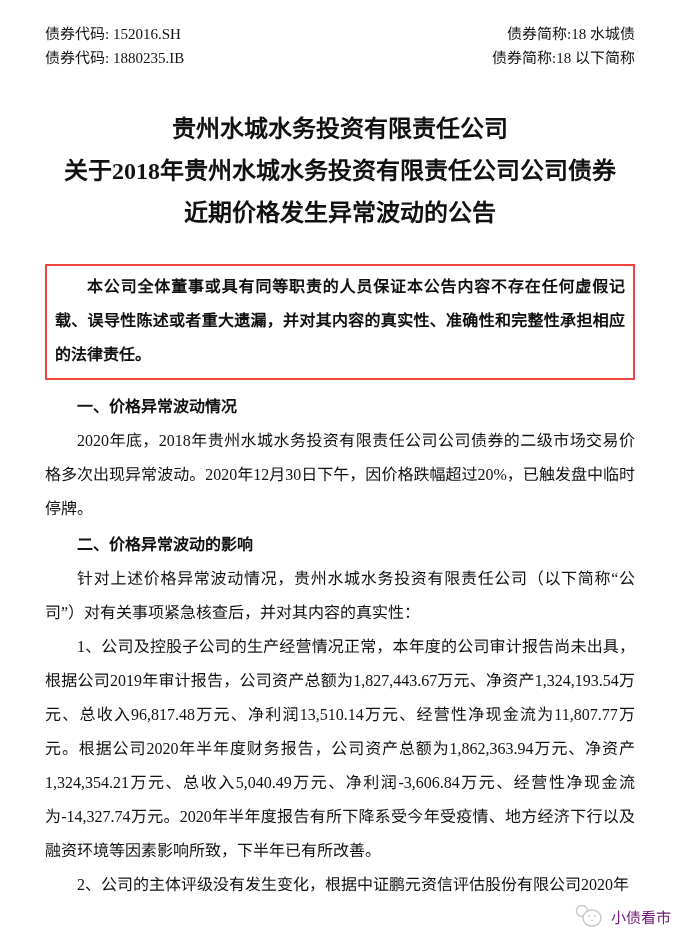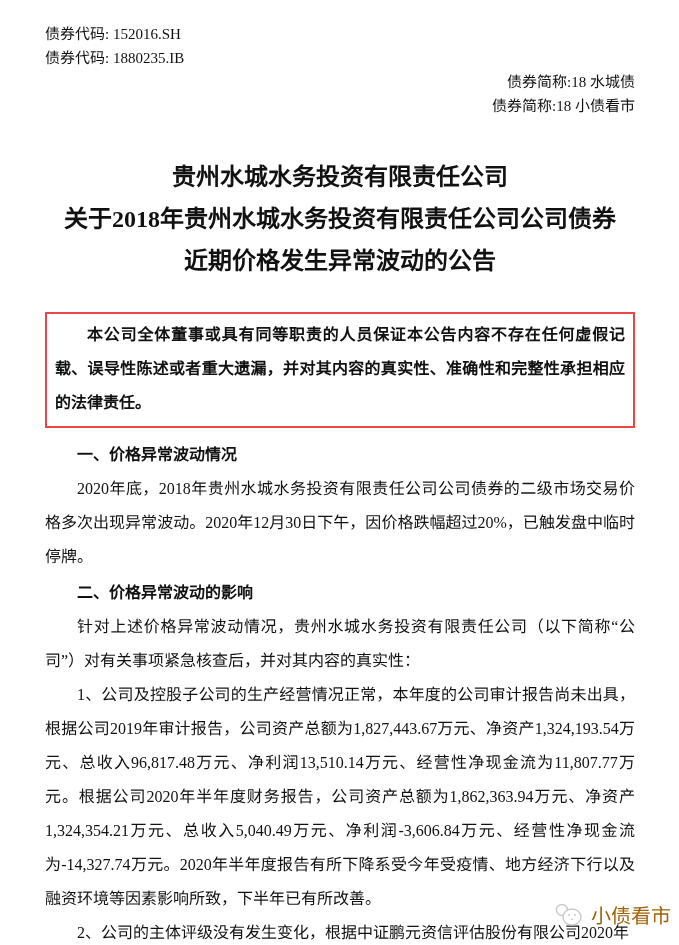--- a/index.html
+++ b/index.html
@@ -17,21 +17,20 @@
     color: #111111;
     overflow: hidden;
     box-sizing: border-box;
     padding: 22px 44px 0 45px;
   }
   .doc-header {
     display: flex;
     justify-content: space-between;
     font-size: 15px;
     line-height: 24px;
-    flex-direction: column;
   }
   .doc-header .col-left { text-align: left; }
   .doc-header .col-right { text-align: right; }
   .doc-title {
     margin-top: 38px;
     text-align: center;
     font-weight: bold;
     font-size: 24px;
     line-height: 42px;
   }
@@ -62,40 +61,40 @@
     font-weight: bold;
     margin-top: 2px !important;
   }
   .watermark {
     position: absolute;
     right: 8px;
     bottom: 16px;
     display: flex;
     align-items: center;
     gap: 6px;
-    color: #a16207;
-    font-size: 20px;
+    color: #701a75;
+    font-size: 15px;
     font-family: "Liberation Sans", "DejaVu Sans", sans-serif;
     user-select: none;
   }
   .watermark svg { display: block; }
 </style>
 </head>
 <body>
 
 <div class="page">
 
   <div class="doc-header">
     <div class="col-left">
       <div>债券代码: 152016.SH</div>
       <div>债券代码: 1880235.IB</div>
     </div>
     <div class="col-right">
       <div>债券简称:18 水城债</div>
-      <div>债券简称:18 小债看市</div>
+      <div>债券简称:18 以下简称</div>
     </div>
   </div>
 
   <div class="doc-title">
     <div>贵州水城水务投资有限责任公司</div>
     <div>关于2018年贵州水城水务投资有限责任公司公司债券</div>
     <div>近期价格发生异常波动的公告</div>
   </div>
 
   <div class="disclaimer-box">

